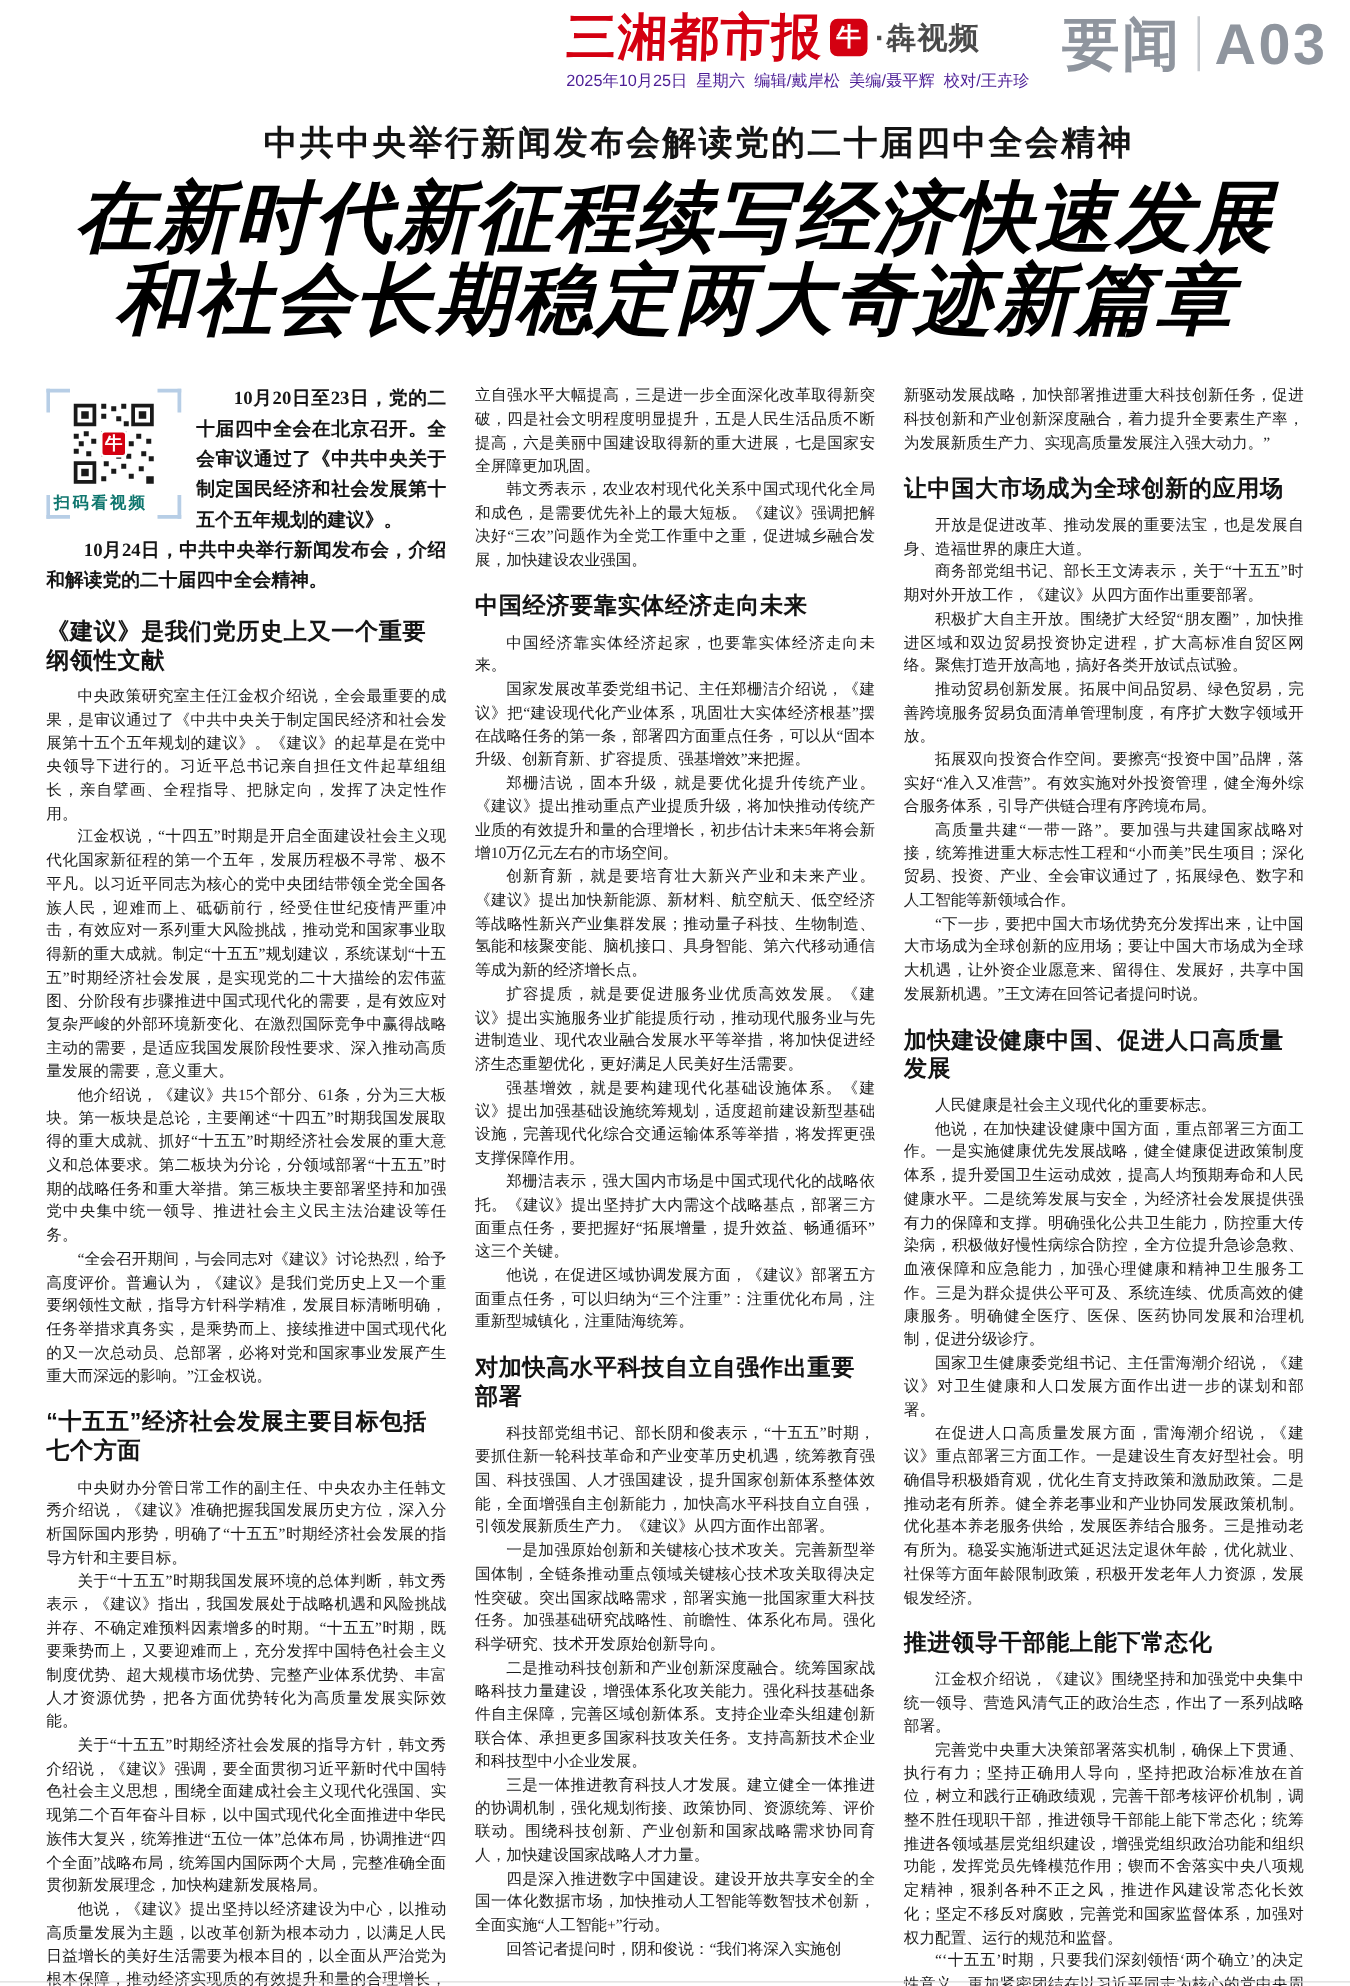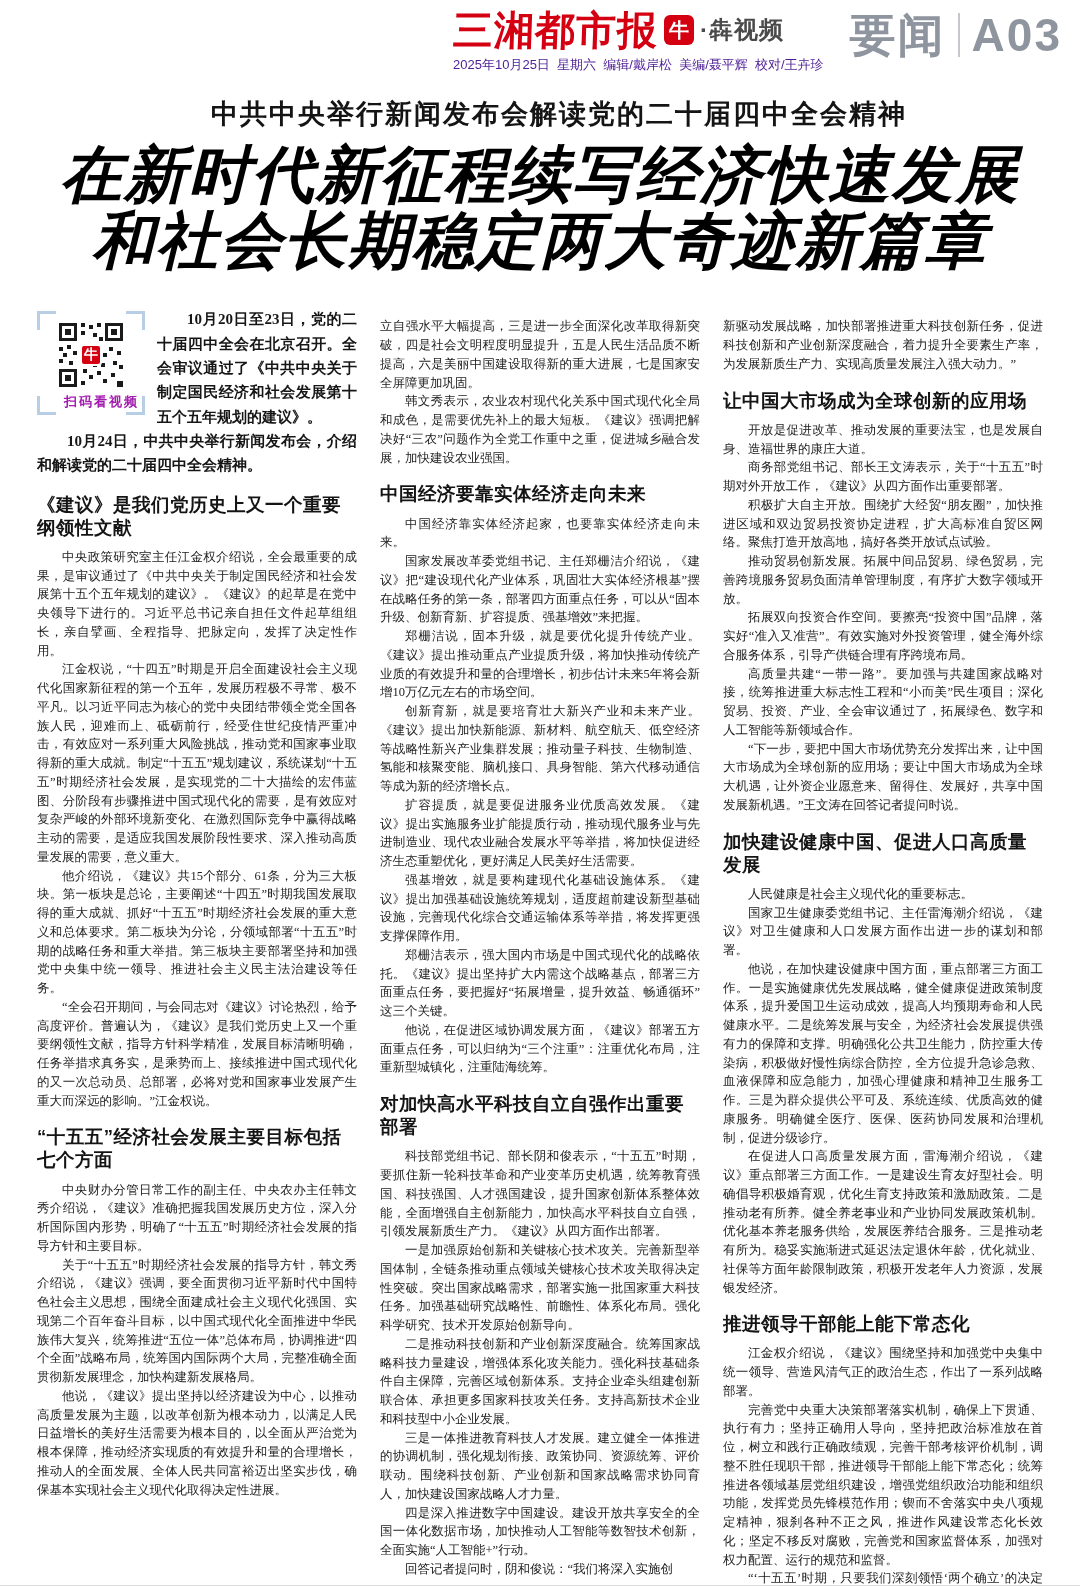--- a/index.html
+++ b/index.html
@@ -24,38 +24,38 @@
   .kicker{margin-top:22px;text-align:center;font-size:27px;font-weight:600;letter-spacing:2px;color:#141414;padding-left:38px;}
   .headline{margin:10px 30px 0;text-align:center;font-weight:900;color:#000;
             font-size:62px;line-height:1.06;letter-spacing:2px;font-family:"Liberation Sans",sans-serif;font-style:italic;}
   .headline .hl-line{display:block;}
 
   
   .columns{display:flex;gap:23px;padding:0 37px;margin-top:34px;height:1292px;overflow:hidden;}
   .col{flex:1 1 0;overflow:hidden;}
   .body-p{margin:0;font-family:"Liberation Serif",serif;font-size:12.5px;line-height:1.5;
           text-align:justify;text-indent:2em;color:#1c1c1c;}
-  .body-p.cont{text-indent:0;margin-top:10px;}
+  .body-p.cont{text-indent:0;}
   .sec-head{margin:15px 0 9px;font-size:18.5px;font-weight:700;color:#141414;letter-spacing:0.5px;
             font-family:"Liberation Sans",sans-serif;line-height:1.25;}
   .lead-p{margin:0;font-size:15px;font-weight:700;line-height:1.62;text-align:justify;text-indent:2em;
           color:#161616;font-family:"Liberation Serif",serif;}
 
   
   .qr-wrap{float:left;width:96px;margin:4px 12px 4px 0;position:relative;padding:10px 6px 4px 6px;}
   .corner{position:absolute;width:16px;height:16px;border:0 solid #b7cee6;}
   .corner.tl{top:0;left:0;border-top-width:3px;border-left-width:3px;}
   .corner.tr{top:0;right:0;border-top-width:3px;border-right-width:3px;}
   .corner.bl{bottom:0;left:0;border-bottom-width:3px;border-left-width:3px;}
   .corner.br{bottom:0;right:0;border-bottom-width:3px;border-right-width:3px;}
   .qr-box{position:relative;width:68px;height:68px;margin:0 auto;}
   .qr-badge{position:absolute;left:50%;top:50%;transform:translate(-50%,-50%);width:22px;height:22px;
             background:#d40011;border-radius:4px;color:#fff;font-size:14px;font-weight:900;
             display:flex;align-items:center;justify-content:center;border:2px solid #fff;box-sizing:border-box;}
-  .qr-caption{margin-top:4px;text-align:right;font-size:13px;letter-spacing:2px;color:#a21caf;
+  .qr-caption{margin-top:4px;text-align:left;font-size:13px;letter-spacing:2px;color:#0f766e;
               font-family:"Liberation Sans",sans-serif;font-weight:600;}
 </style>
 </head>
 <body>
 
 <div class="page">
 
   <header class="masthead">
     <div class="mast-left">
       <div class="brand-row">
@@ -139,20 +139,21 @@
       <p class="lead-p">10月20日至23日，党的二十届四中全会在北京召开。全会审议通过了《中共中央关于制定国民经济和社会发展第十五个五年规划的建议》。</p>
       <p class="lead-p">10月24日，中共中央举行新闻发布会，介绍和解读党的二十届四中全会精神。</p>
       <div class="col-blocks">
           <h2 class="sec-head">《建议》是我们党历史上又一个重要纲领性文献</h2>
           <p class="body-p">中央政策研究室主任江金权介绍说，全会最重要的成果，是审议通过了《中共中央关于制定国民经济和社会发展第十五个五年规划的建议》。《建议》的起草是在党中央领导下进行的。习近平总书记亲自担任文件起草组组长，亲自擘画、全程指导、把脉定向，发挥了决定性作用。</p>
           <p class="body-p">江金权说，“十四五”时期是开启全面建设社会主义现代化国家新征程的第一个五年，发展历程极不寻常、极不平凡。以习近平同志为核心的党中央团结带领全党全国各族人民，迎难而上、砥砺前行，经受住世纪疫情严重冲击，有效应对一系列重大风险挑战，推动党和国家事业取得新的重大成就。制定“十五五”规划建议，系统谋划“十五五”时期经济社会发展，是实现党的二十大描绘的宏伟蓝图、分阶段有步骤推进中国式现代化的需要，是有效应对复杂严峻的外部环境新变化、在激烈国际竞争中赢得战略主动的需要，是适应我国发展阶段性要求、深入推动高质量发展的需要，意义重大。</p>
           <p class="body-p">他介绍说，《建议》共15个部分、61条，分为三大板块。第一板块是总论，主要阐述“十四五”时期我国发展取得的重大成就、抓好“十五五”时期经济社会发展的重大意义和总体要求。第二板块为分论，分领域部署“十五五”时期的战略任务和重大举措。第三板块主要部署坚持和加强党中央集中统一领导、推进社会主义民主法治建设等任务。</p>
           <p class="body-p">“全会召开期间，与会同志对《建议》讨论热烈，给予高度评价。普遍认为，《建议》是我们党历史上又一个重要纲领性文献，指导方针科学精准，发展目标清晰明确，任务举措求真务实，是乘势而上、接续推进中国式现代化的又一次总动员、总部署，必将对党和国家事业发展产生重大而深远的影响。”江金权说。</p>
           <h2 class="sec-head">“十五五”经济社会发展主要目标包括七个方面</h2>
           <p class="body-p">中央财办分管日常工作的副主任、中央农办主任韩文秀介绍说，《建议》准确把握我国发展历史方位，深入分析国际国内形势，明确了“十五五”时期经济社会发展的指导方针和主要目标。</p>
+          <p class="body-p">关于“十五五”时期我国发展环境的总体判断，韩文秀表示，《建议》指出，我国发展处于战略机遇和风险挑战并存、不确定难预料因素增多的时期。“十五五”时期，既要乘势而上，又要迎难而上，充分发挥中国特色社会主义制度优势、超大规模市场优势、完整产业体系优势、丰富人才资源优势，把各方面优势转化为高质量发展实际效能。</p>
           <p class="body-p">关于“十五五”时期经济社会发展的指导方针，韩文秀介绍说，《建议》强调，要全面贯彻习近平新时代中国特色社会主义思想，围绕全面建成社会主义现代化强国、实现第二个百年奋斗目标，以中国式现代化全面推进中华民族伟大复兴，统筹推进“五位一体”总体布局，协调推进“四个全面”战略布局，统筹国内国际两个大局，完整准确全面贯彻新发展理念，加快构建新发展格局。</p>
           <p class="body-p">他说，《建议》提出坚持以经济建设为中心，以推动高质量发展为主题，以改革创新为根本动力，以满足人民日益增长的美好生活需要为根本目的，以全面从严治党为根本保障，推动经济实现质的有效提升和量的合理增长，推动人的全面发展、全体人民共同富裕迈出坚实步伐，确保基本实现社会主义现代化取得决定性进展。</p>
         </div>
     </section>
 
     <section class="col">
       <div class="col-blocks">
           <p class="body-p cont">立自强水平大幅提高，三是进一步全面深化改革取得新突破，四是社会文明程度明显提升，五是人民生活品质不断提高，六是美丽中国建设取得新的重大进展，七是国家安全屏障更加巩固。</p>
           <p class="body-p">韩文秀表示，农业农村现代化关系中国式现代化全局和成色，是需要优先补上的最大短板。《建议》强调把解决好“三农”问题作为全党工作重中之重，促进城乡融合发展，加快建设农业强国。</p>
           <h2 class="sec-head">中国经济要靠实体经济走向未来</h2>
@@ -180,22 +181,22 @@
           <h2 class="sec-head">让中国大市场成为全球创新的应用场</h2>
           <p class="body-p">开放是促进改革、推动发展的重要法宝，也是发展自身、造福世界的康庄大道。</p>
           <p class="body-p">商务部党组书记、部长王文涛表示，关于“十五五”时期对外开放工作，《建议》从四方面作出重要部署。</p>
           <p class="body-p">积极扩大自主开放。围绕扩大经贸“朋友圈”，加快推进区域和双边贸易投资协定进程，扩大高标准自贸区网络。聚焦打造开放高地，搞好各类开放试点试验。</p>
           <p class="body-p">推动贸易创新发展。拓展中间品贸易、绿色贸易，完善跨境服务贸易负面清单管理制度，有序扩大数字领域开放。</p>
           <p class="body-p">拓展双向投资合作空间。要擦亮“投资中国”品牌，落实好“准入又准营”。有效实施对外投资管理，健全海外综合服务体系，引导产供链合理有序跨境布局。</p>
           <p class="body-p">高质量共建“一带一路”。要加强与共建国家战略对接，统筹推进重大标志性工程和“小而美”民生项目；深化贸易、投资、产业、全会审议通过了，拓展绿色、数字和人工智能等新领域合作。</p>
           <p class="body-p">“下一步，要把中国大市场优势充分发挥出来，让中国大市场成为全球创新的应用场；要让中国大市场成为全球大机遇，让外资企业愿意来、留得住、发展好，共享中国发展新机遇。”王文涛在回答记者提问时说。</p>
           <h2 class="sec-head">加快建设健康中国、促进人口高质量发展</h2>
           <p class="body-p">人民健康是社会主义现代化的重要标志。</p>
+          <p class="body-p">他说，在加快建设健康中国方面，重点部署三方面工作。一是实施健康优先发展战略，健全健康促进政策制度体系，提升爱国卫生运动成效，提高人均预期寿命和人民健康水平。二是统筹发展与安全，为经济社会发展提供强有力的保障和支撑。明确强化公共卫生能力，防控重大传染病，积极做好慢性病综合防控，全方位提升急诊急救、血液保障和应急能力，加强心理健康和精神卫生服务工作。三是为群众提供公平可及、系统连续、优质高效的健康服务。明确健全医疗、医保、医药协同发展和治理机制，促进分级诊疗。</p>
           <p class="body-p">国家卫生健康委党组书记、主任雷海潮介绍说，《建议》对卫生健康和人口发展方面作出进一步的谋划和部署。</p>
-          <p class="body-p">他说，在加快建设健康中国方面，重点部署三方面工作。一是实施健康优先发展战略，健全健康促进政策制度体系，提升爱国卫生运动成效，提高人均预期寿命和人民健康水平。二是统筹发展与安全，为经济社会发展提供强有力的保障和支撑。明确强化公共卫生能力，防控重大传染病，积极做好慢性病综合防控，全方位提升急诊急救、血液保障和应急能力，加强心理健康和精神卫生服务工作。三是为群众提供公平可及、系统连续、优质高效的健康服务。明确健全医疗、医保、医药协同发展和治理机制，促进分级诊疗。</p>
           <p class="body-p">在促进人口高质量发展方面，雷海潮介绍说，《建议》重点部署三方面工作。一是建设生育友好型社会。明确倡导积极婚育观，优化生育支持政策和激励政策。二是推动老有所养。健全养老事业和产业协同发展政策机制。优化基本养老服务供给，发展医养结合服务。三是推动老有所为。稳妥实施渐进式延迟法定退休年龄，优化就业、社保等方面年龄限制政策，积极开发老年人力资源，发展银发经济。</p>
           <h2 class="sec-head">推进领导干部能上能下常态化</h2>
           <p class="body-p">江金权介绍说，《建议》围绕坚持和加强党中央集中统一领导、营造风清气正的政治生态，作出了一系列战略部署。</p>
           <p class="body-p">完善党中央重大决策部署落实机制，确保上下贯通、执行有力；坚持正确用人导向，坚持把政治标准放在首位，树立和践行正确政绩观，完善干部考核评价机制，调整不胜任现职干部，推进领导干部能上能下常态化；统筹推进各领域基层党组织建设，增强党组织政治功能和组织功能，发挥党员先锋模范作用；锲而不舍落实中央八项规定精神，狠刹各种不正之风，推进作风建设常态化长效化；坚定不移反对腐败，完善党和国家监督体系，加强对权力配置、运行的规范和监督。</p>
           <p class="body-p">“‘十五五’时期，只要我们深刻领悟‘两个确立’的决定性意义，更加紧密团结在以习近平同志为核心的党中央周围，坚持正确方向、遵循科学理念、发扬斗争精神、把握历史主动，就一定能够继续开创中国式现代化的崭新局面。”江金权说。</p>
         </div>
 
     </section>
 
   </main>

